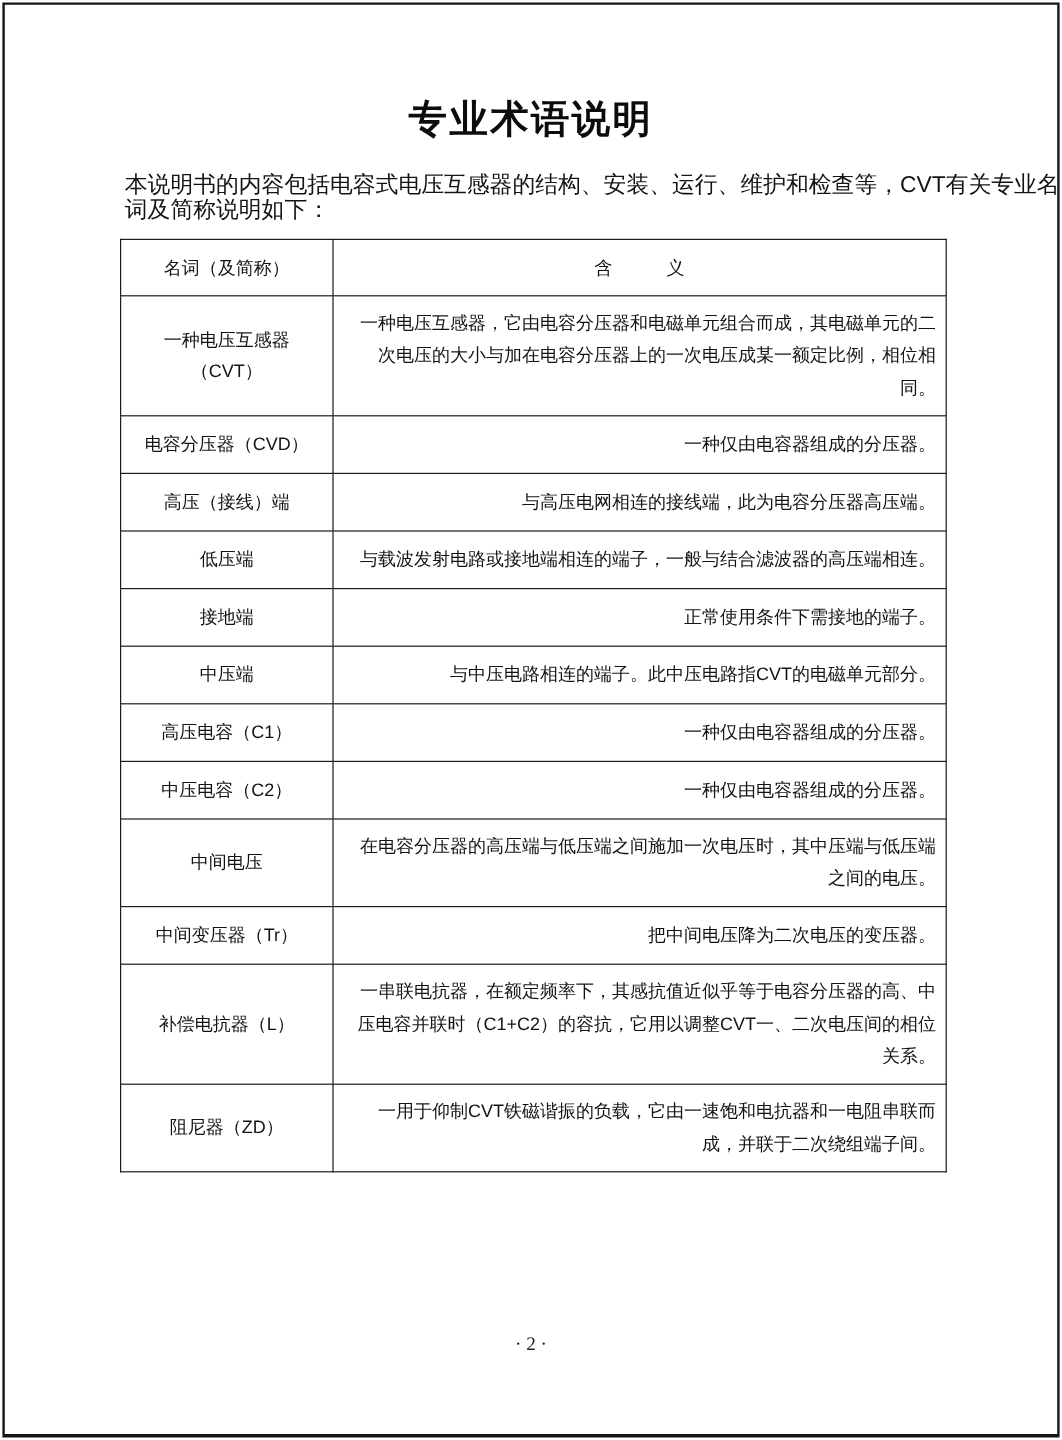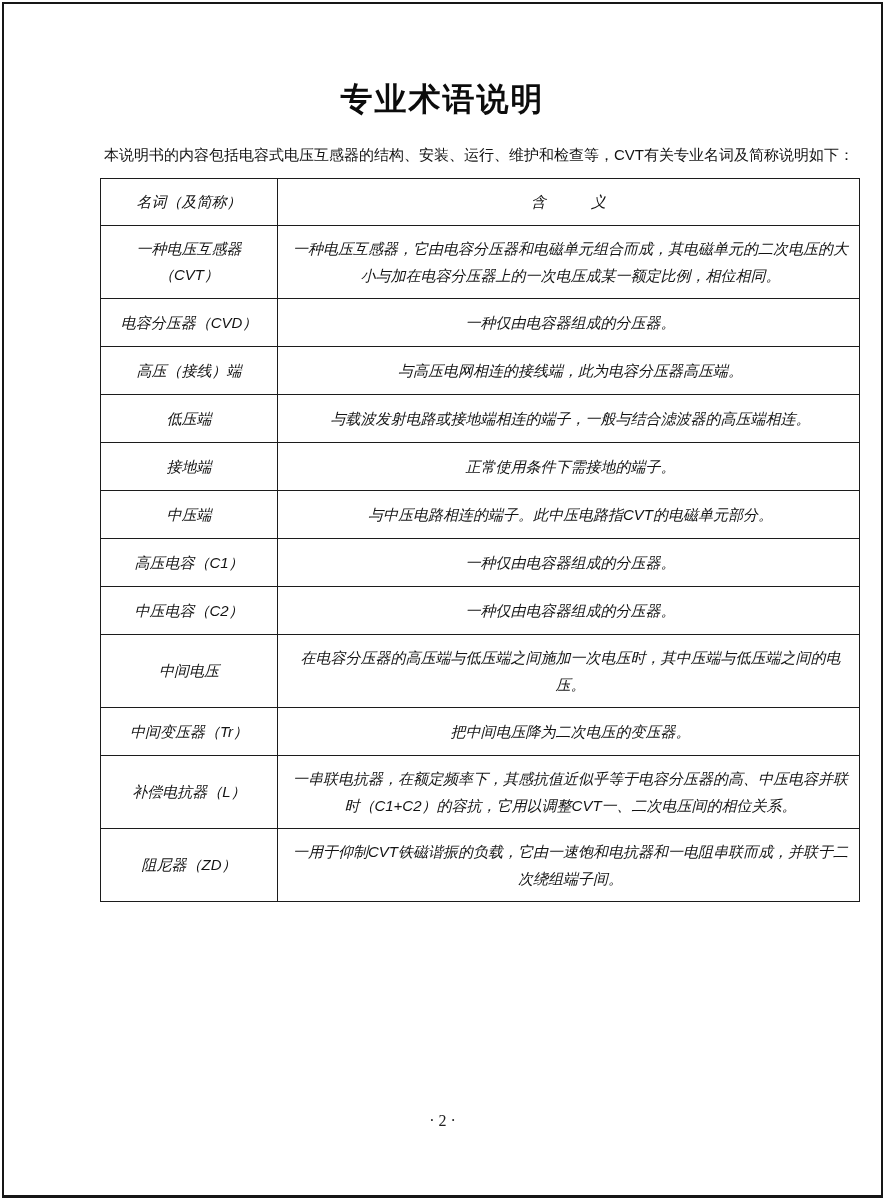--- a/index.html
+++ b/index.html
@@ -31,53 +31,52 @@
     text-align: center;
     font-size: 32px;
     line-height: 34px;
     font-weight: 600;
     letter-spacing: 2px;
     color: #0c0c0c;
   }
   .intro {
     margin: 28px 0 0 104px;
     width: 779px;
-    font-size: 15px;
+    font-size: 19px;
     line-height: 21px;
     letter-spacing: 0px;
     color: #131313;
   }
   table.terms {
     border-collapse: collapse;
     table-layout: fixed;
     margin: 13px 0 0 100px;
-    width: 760px;
+    width: 689px;
     font-size: 15px;
     color: #131313;
-    font-style: italic;
   }
   table.terms col.c1 { width: 177px; }
   table.terms td, table.terms th {
     border: 1.5px solid #1c1c1c;
     vertical-align: middle;
     font-weight: normal;
   }
   table.terms th {
     height: 44px;
     text-align: center;
     font-size: 15px;
   }
   td.term-cell {
     text-align: center;
     padding: 9px 6px;
     line-height: 26px;
     white-space: pre-line;
   }
   td.def-cell {
-    text-align: center;
+    text-align: right;
     padding: 9px 8px 9px 12px;
     line-height: 27px;
   }
   tr.term-row { height: 48px; }
   .page-number {
     position: absolute;
     top: 1112px;
     left: 0;
     width: 100%;
     text-align: center;

